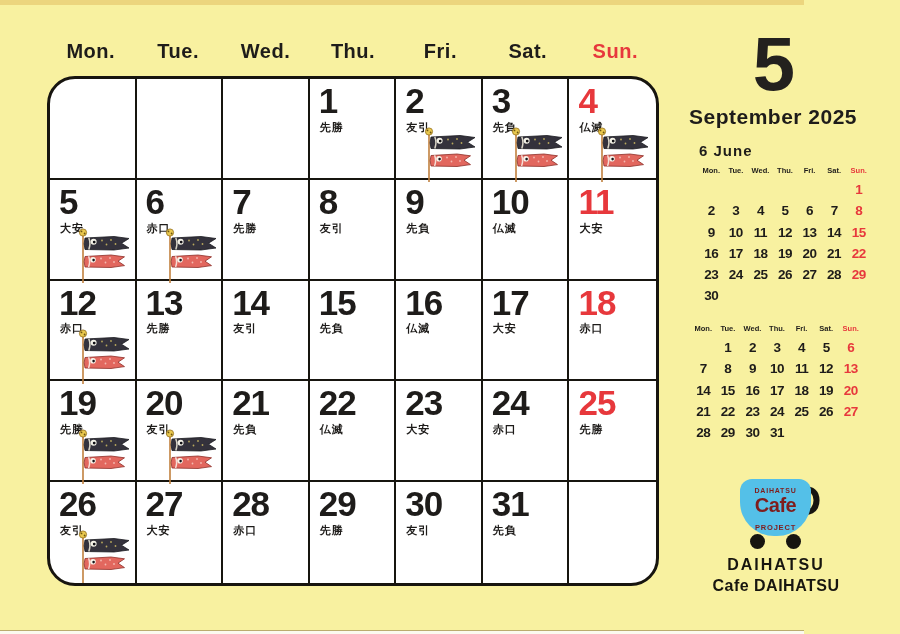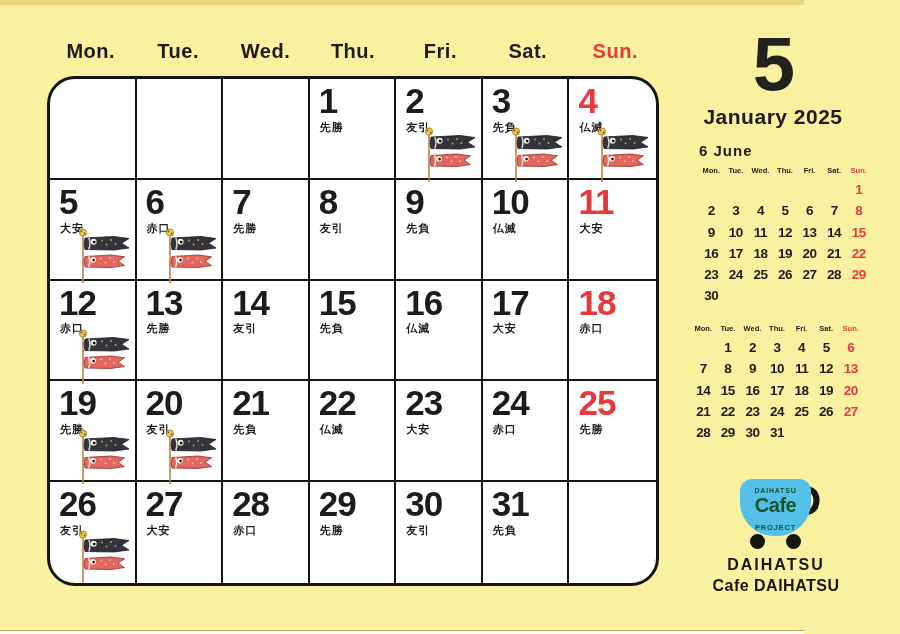--- a/index.html
+++ b/index.html
@@ -38,21 +38,21 @@
   .mini-july { top:322px; }
   .mini-label { font-size:15px; font-weight:bold; color:#1E1C1A; letter-spacing:1px; margin-bottom:5px; }
   .mini-grid { display:grid; grid-template-columns:repeat(7,1fr); }
   .mini-head { font-size:7.5px; font-weight:bold; text-align:center; color:#1E1C1A; padding:2px 0 4px; }
   .mini-day { font-size:13.5px; font-weight:bold; text-align:center; color:#1E1C1A; height:21.3px; line-height:21.3px; letter-spacing:-.5px; }
   .mini-head.red, .mini-day.red { color:#E7383C; }
 
   
   .cup-handle { position:absolute; left:791px; top:480px; z-index:1; font-size:42px; font-weight:bold; color:#17150F; line-height:1; }
   .cup { position:absolute; left:740px; top:479px; z-index:2; width:71px; height:57px;
-    background:#54C0E8; border-radius:12px 12px 34px 34px; text-align:center; color:#14532d; }
+    background:#54C0E8; border-radius:12px 12px 34px 34px; text-align:center; color:#7f1d1d; }
   .cup-l1 { font-size:7px; font-weight:bold; letter-spacing:.8px; margin-top:8px; }
   .cup-l2 { font-size:20px; font-weight:bold; line-height:1; margin-top:1px; letter-spacing:-.5px; }
   .cup-l3 { font-size:7.5px; font-weight:bold; letter-spacing:.8px; margin-top:8px; }
   .wheel { position:absolute; width:15px; height:15px; border-radius:50%; background:#17150F; top:534px; z-index:3; }
   .wheel-left { left:750px; }
   .wheel-right { left:786px; }
   .caption { position:absolute; left:688px; top:556px; width:176px; text-align:center; font-weight:bold; color:#17150F; }
   .caption-l1 { font-size:16px; letter-spacing:2px; }
   .caption-l2 { font-size:16px; letter-spacing:.5px; margin-top:3px; }
 </style>
@@ -430,21 +430,21 @@
         <div class="rokuyo">友引</div>
       </div>
       <div class="cell">
         <div class="day-num">31</div>
         <div class="rokuyo">先負</div>
       </div>
       <div class="cell"></div>
     </div>
 
   <div class="big-num">5</div>
-  <div class="month-name">January 2025</div>
+  <div class="month-name">September 2025</div>
 
   <div id="mini-0" class="mini mini-june">
       <div class="mini-label">6 June</div>
       <div class="mini-grid">
         <div class="mini-head">Mon.</div>
         <div class="mini-head">Tue.</div>
         <div class="mini-head">Wed.</div>
         <div class="mini-head">Thu.</div>
         <div class="mini-head">Fri.</div>
         <div class="mini-head">Sat.</div>

